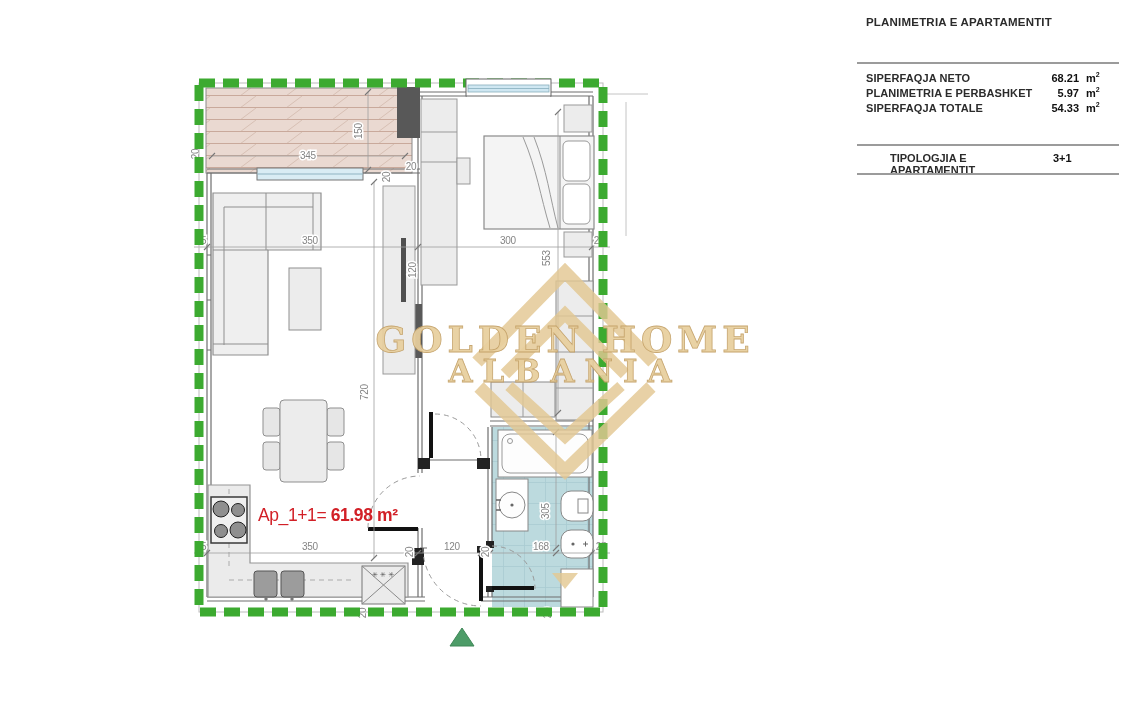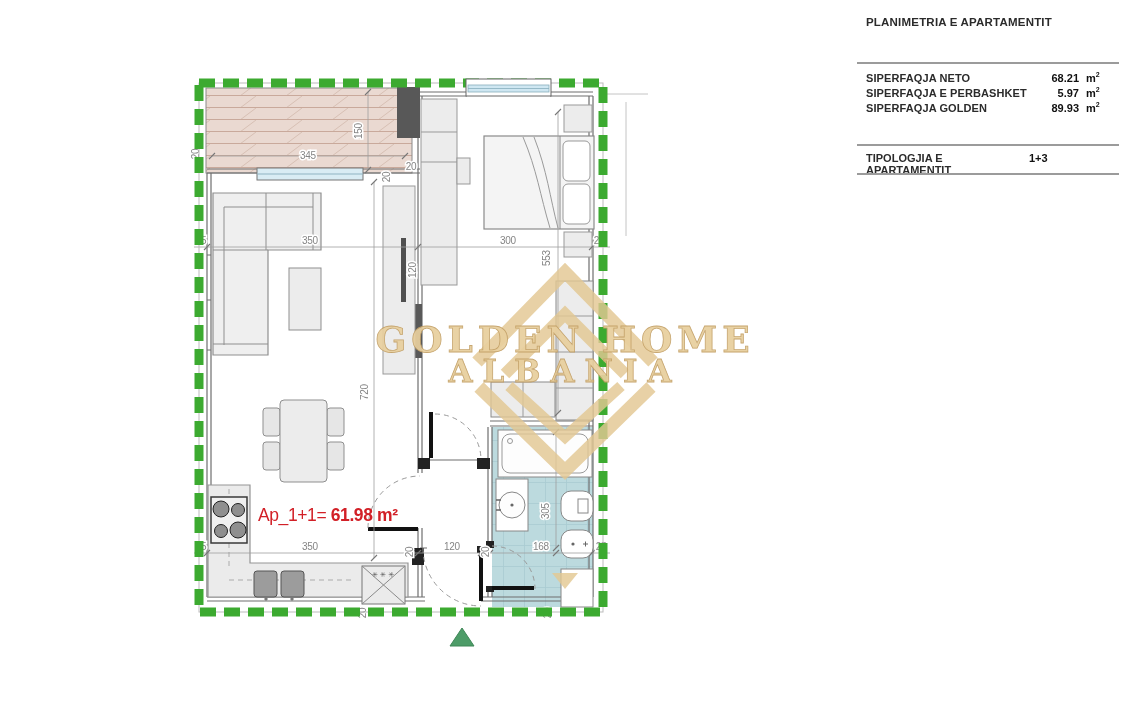--- a/index.html
+++ b/index.html
@@ -12,21 +12,21 @@
            letter-spacing:.2px;color:#2b2b2b;}
   .p-hr{position:absolute;left:0;width:262px;height:2px;background:#9b9b9b;}
   .hr1{top:62px}.hr2{top:144px}.hr3{top:173px}
   .p-rows{position:absolute;left:9px;top:69px;width:248px;}
   .p-row{display:flex;height:15px;align-items:flex-end;font-size:11px;}
   .p-row .lbl{flex:1;font-weight:700;color:#2b2b2b;letter-spacing:.1px;}
   .p-row .val{width:46px;text-align:right;font-weight:700;color:#111;}
   .p-row .unit{width:28px;padding-left:7px;font-weight:700;color:#111;}
   .p-row .unit sup{font-size:7px;}
   .p-typ{position:absolute;left:9px;top:152px;width:248px;display:flex;font-size:11px;}
-  .p-typ .lbl{width:163px;font-weight:700;color:#2b2b2b;}
+  .p-typ .lbl{width:163px;font-weight:700;color:#2b2b2b;margin-left:24px;}
   .p-typ .val{font-weight:700;color:#111;}
   
   .dim{font-family:"Liberation Sans",sans-serif;font-size:10px;fill:#858585;
        text-anchor:middle;letter-spacing:-.3px;paint-order:stroke;stroke:#ffffff;stroke-width:3px;}
   .wm{font-family:"DejaVu Serif",serif;font-weight:700;text-anchor:middle;
       fill:#e8cf9e;stroke:#c3a066;stroke-width:.8px;opacity:.93;}
   .arealbl{font-family:"Liberation Sans",sans-serif;font-size:17.5px;fill:#d22027;letter-spacing:-.4px;}
   .marks{font-family:"DejaVu Sans",sans-serif;font-size:7px;fill:#555;text-anchor:middle;}
 </style>
 </head>
@@ -255,31 +255,31 @@
 <div class="info-panel">
   <div class="p-title">PLANIMETRIA E APARTAMENTIT</div>
   <div class="p-hr hr1"></div>
   <div class="p-rows">
     <div class="p-row">
       <span class="lbl">SIPERFAQJA NETO</span>
       <span class="val">68.21</span>
       <span class="unit"><span>m</span><sup>2</sup></span>
     </div>
     <div class="p-row">
-      <span class="lbl">SIPERFAQJA E PERBASHKET</span>
+      <span class="lbl">PLANIMETRIA E PERBASHKET</span>
       <span class="val">5.97</span>
       <span class="unit"><span>m</span><sup>2</sup></span>
     </div>
     <div class="p-row">
-      <span class="lbl">SIPERFAQJA GOLDEN</span>
-      <span class="val">89.93</span>
+      <span class="lbl">SIPERFAQJA TOTALE</span>
+      <span class="val">54.33</span>
       <span class="unit"><span>m</span><sup>2</sup></span>
     </div>
   </div>
   <div class="p-hr hr2"></div>
   <div class="p-typ">
     <span class="lbl">TIPOLOGJIA E APARTAMENTIT</span>
-    <span class="val">1+3</span>
+    <span class="val">3+1</span>
   </div>
   <div class="p-hr hr3"></div>
 </div>
 
 </div>
 
 </body></html>

